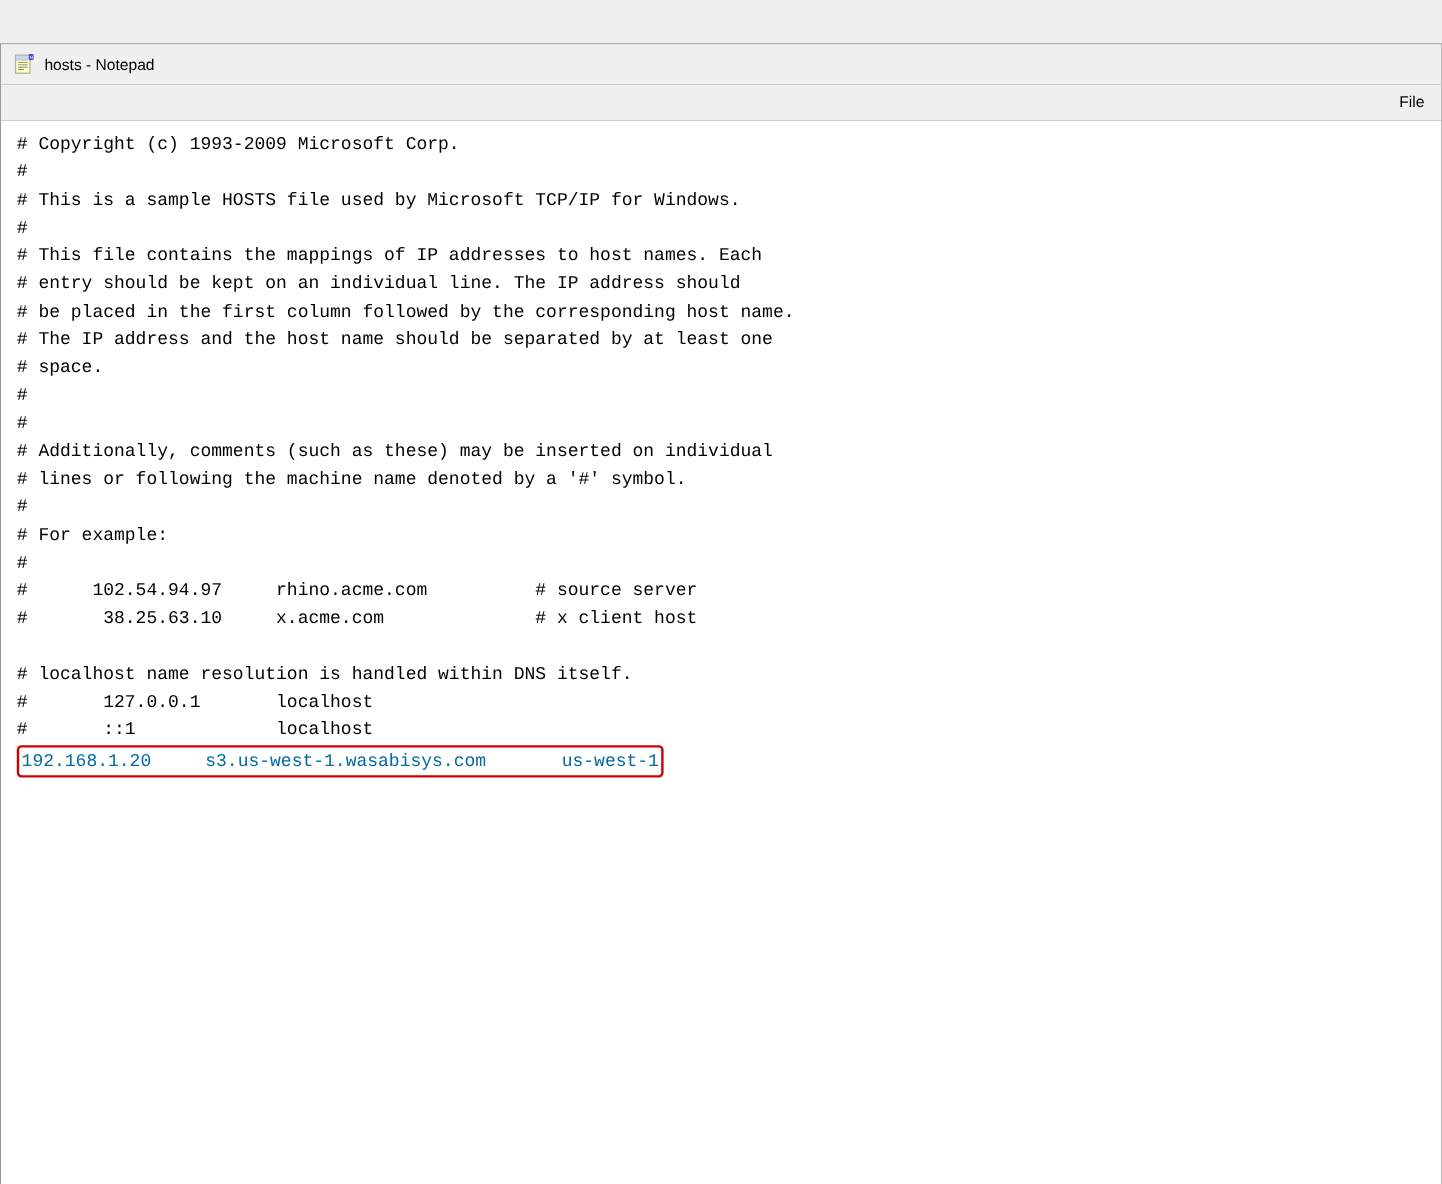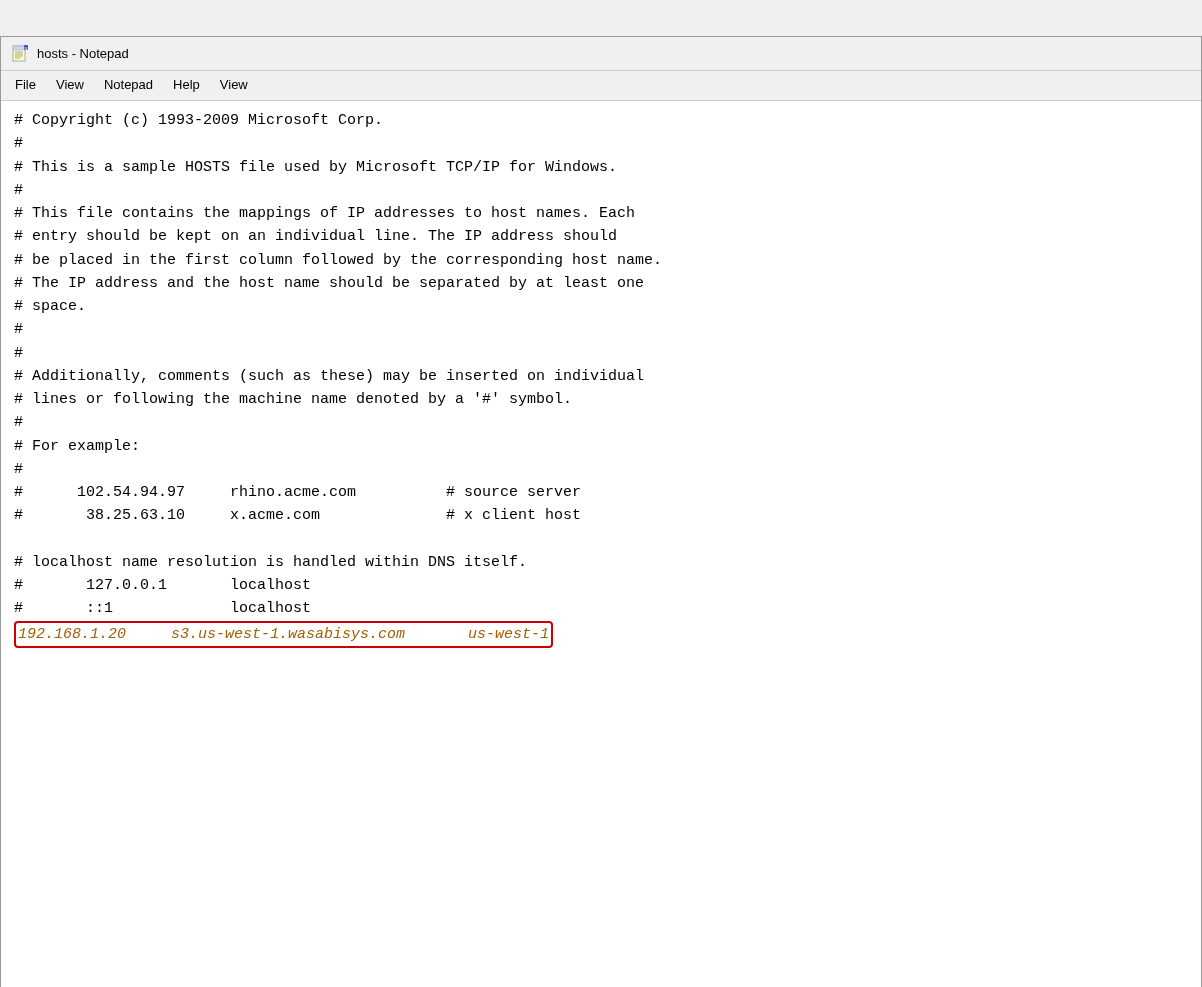--- a/index.html
+++ b/index.html
@@ -47,23 +47,24 @@
       font-size: 13px;
       color: #000;
       font-weight: normal;
     }
 
     .menu-bar {
       background: #f0f0f0;
       border-bottom: 1px solid #ccc;
       padding: 2px 4px;
       display: flex;
-      align-items: flex-start;
+      align-items: flex-end;
       gap: 0;
       height: 30px;
+      flex-direction: column;
     }
 
     .menu-item {
       padding: 4px 10px;
       font-size: 13px;
       color: #000;
       cursor: pointer;
       border-radius: 3px;
     }
 
@@ -80,22 +81,21 @@
 
     .text-content {
       white-space: pre;
     }
 
     .highlighted-line {
       display: inline-block;
       border: 2px solid #cc0000;
       border-radius: 4px;
       padding: 0 2px;
-      color: #a16207;
-      font-style: italic;
+      color: #0369a1;
     }
   </style>
 </head>
 <body>
 
 <div class="window">
 
   <div class="title-bar">
     <svg class="title-bar-icon" viewBox="0 0 18 18">
       <rect x="2" y="1" width="12" height="15" fill="#ffffc0" stroke="#aaa" stroke-width="1"></rect>

